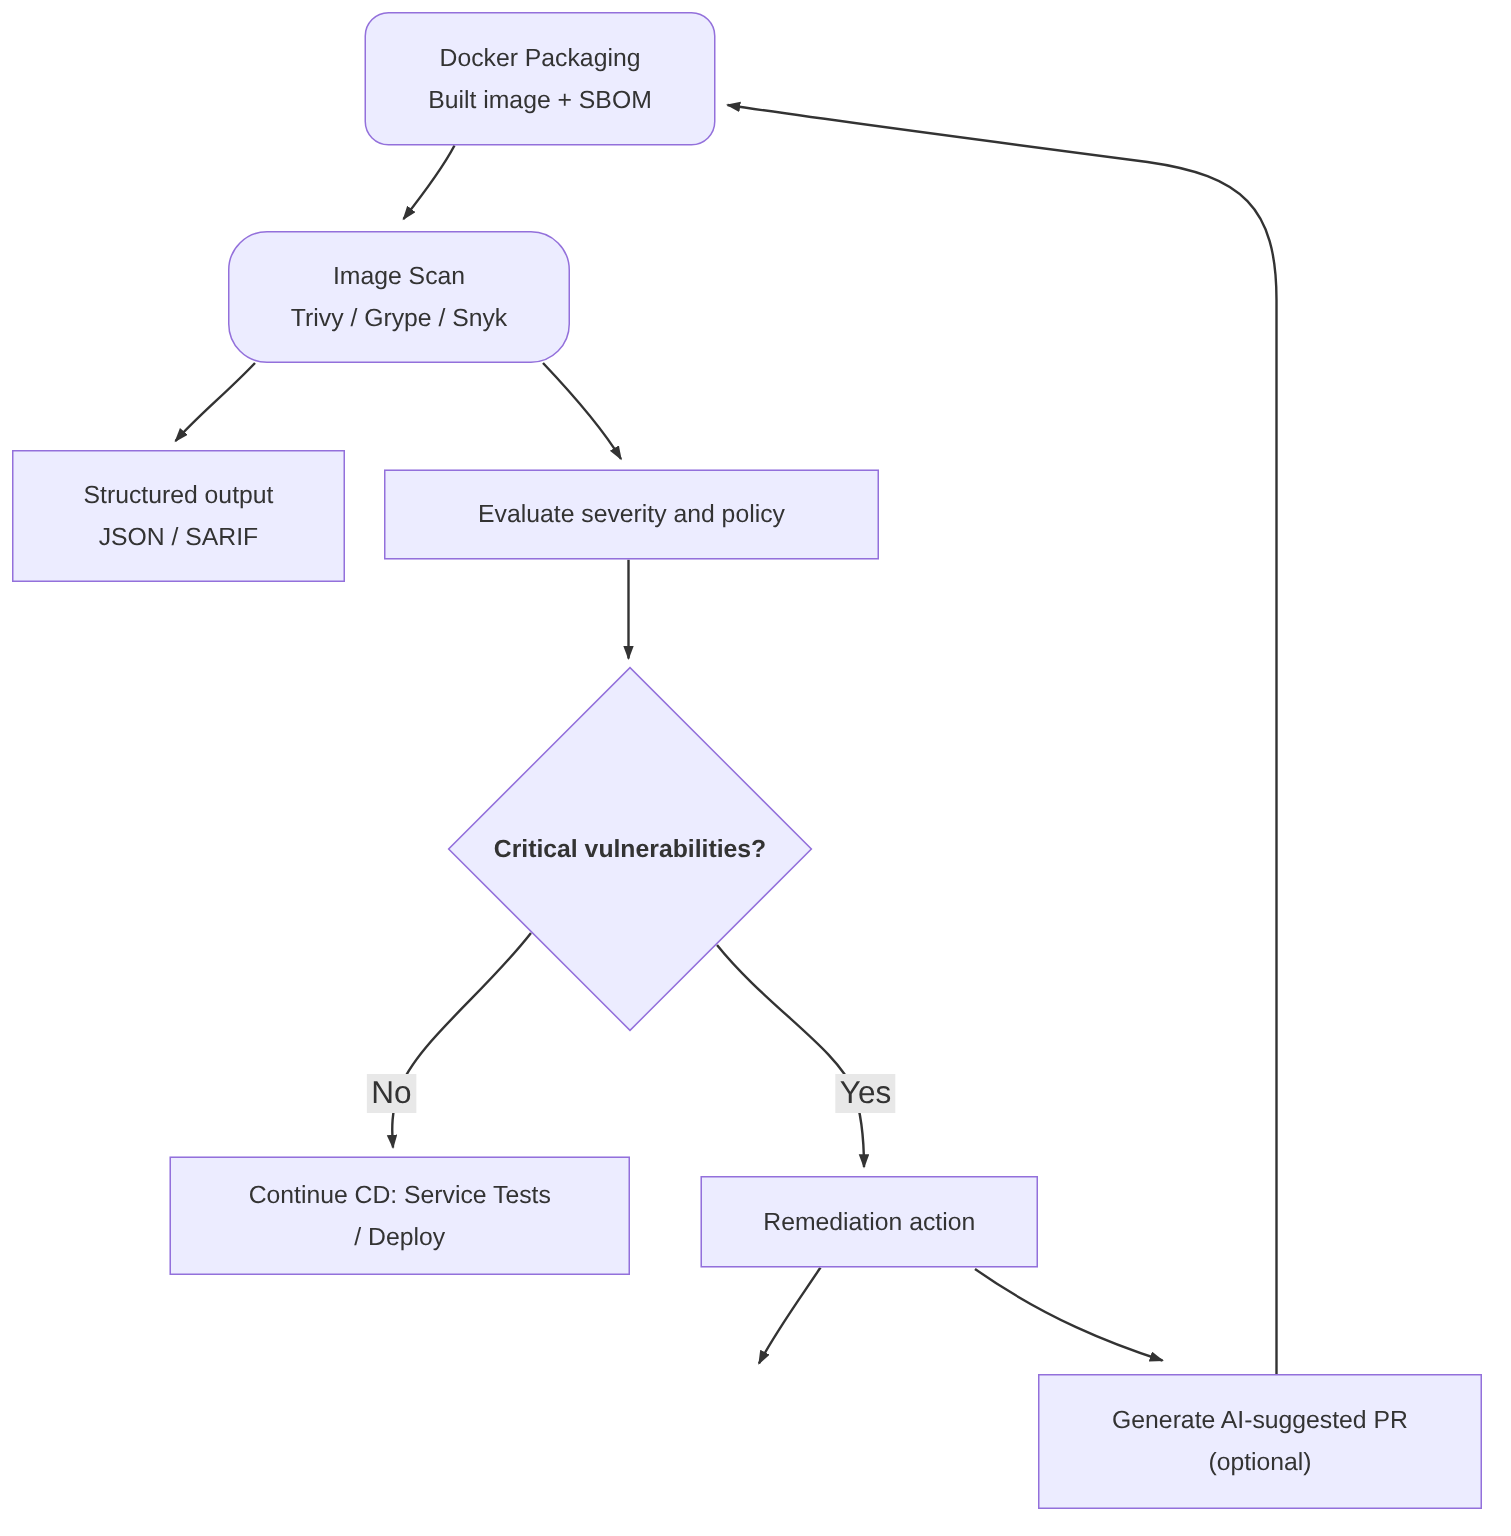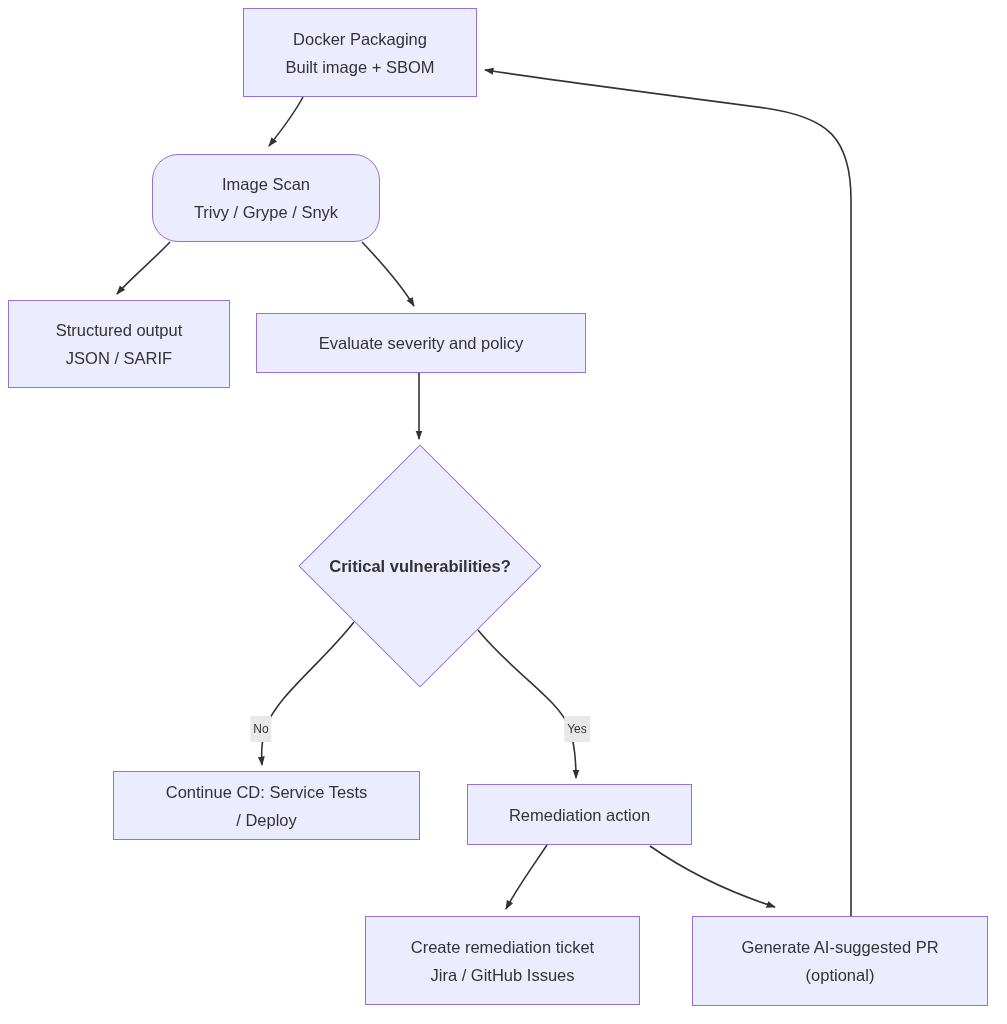--- a/index.html
+++ b/index.html
@@ -47,21 +47,21 @@
   .diamond-label {
     position: absolute; left: -40px; top: 0; right: -40px; bottom: 0;
     display: flex; align-items: center; justify-content: center;
     font-size: 16.5px; text-align: center; font-weight: bold;
   }
   .edge-label {
     position: absolute;
     transform: translate(-50%, -50%);
     background: var(--label-bg);
     padding: 1px 3px;
-    font-size: 12px;
+    font-size: 21px;
     line-height: 24px;
   }
 </style>
 </head>
 <body>
 
 <div class="canvas">
 
   <svg class="edges" width="1007" height="1024" viewBox="0 0 1007 1024" xmlns="http://www.w3.org/2000/svg">
     <defs>
@@ -73,21 +73,21 @@
     <path class="edge" d="M170,242 C152,261 131,278 117,294" marker-end="url(#arrow)"></path>
     <path class="edge" d="M362,242 C380,261 400,283 414,306" marker-end="url(#arrow)"></path>
     <path class="edge" d="M419,373 L419,439" marker-end="url(#arrow)"></path>
     <path class="edge" d="M354,622 C322,663 277,696 266,727 C261,741 261,752 262,765" marker-end="url(#arrow)"></path>
     <path class="edge" d="M478,630 C511,671 558,699 569,727 C574,741 576,761 576,778" marker-end="url(#arrow)"></path>
     <path class="edge" d="M547,845 C533,866 517,888 506,909" marker-end="url(#arrow)"></path>
     <path class="edge" d="M650,846 C697,879 741,896 775,907" marker-end="url(#arrow)"></path>
     <path class="edge" d="M851,916 L851,200 C851,138 828,117 765,108 C673,96 558,81 485,70" marker-end="url(#arrow)"></path>
   </svg>
 
-  <div class="node" style="left:243px; top:8px; width:234px; height:89px;">
+  <div class="node" style="left:243px; top:8px; width:234px; height:89px;border-radius:16px;">
     <div>Docker Packaging</div>
     <div>Built image + SBOM</div>
   </div>
 
   <div class="node" style="left:152px; top:154px; width:228px; height:88px;border-radius:26px;">
     <div>Image Scan</div>
     <div>Trivy / Grype / Snyk</div>
   </div>
 
   <div class="node" style="left:8px; top:300px; width:222px; height:88px;">
@@ -100,32 +100,28 @@
   </div>
 
   <div class="diamond-wrap">
     <div class="diamond-shape"></div>
     <div class="diamond-label">Critical vulnerabilities?</div>
   </div>
 
   <div class="edge-label" style="left:261px; top:729px;">No</div>
   <div class="edge-label" style="left:577px; top:729px;">Yes</div>
 
-  <div class="node" style="left:113px; top:771px; width:307px; height:69px;">
+  <div class="node" style="left:113px; top:771px; width:307px; height:79px;">
     <div>Continue CD: Service Tests</div>
     <div>/ Deploy</div>
   </div>
 
   <div class="node" style="left:467px; top:784px; width:225px; height:61px;">
     <div>Remediation action</div>
   </div>
 
-  <div class="node" style="left:365px; top:916px; width:275px; height:89px;">
-    <div>Create remediation ticket</div>
-    <div>Jira / GitHub Issues</div>
-  </div>
 
   <div class="node" style="left:692px; top:916px; width:296px; height:90px;text-align:center;">
     <div>Generate AI-suggested PR</div>
     <div>(optional)</div>
   </div>
 
 </div>
 
 </body></html>

